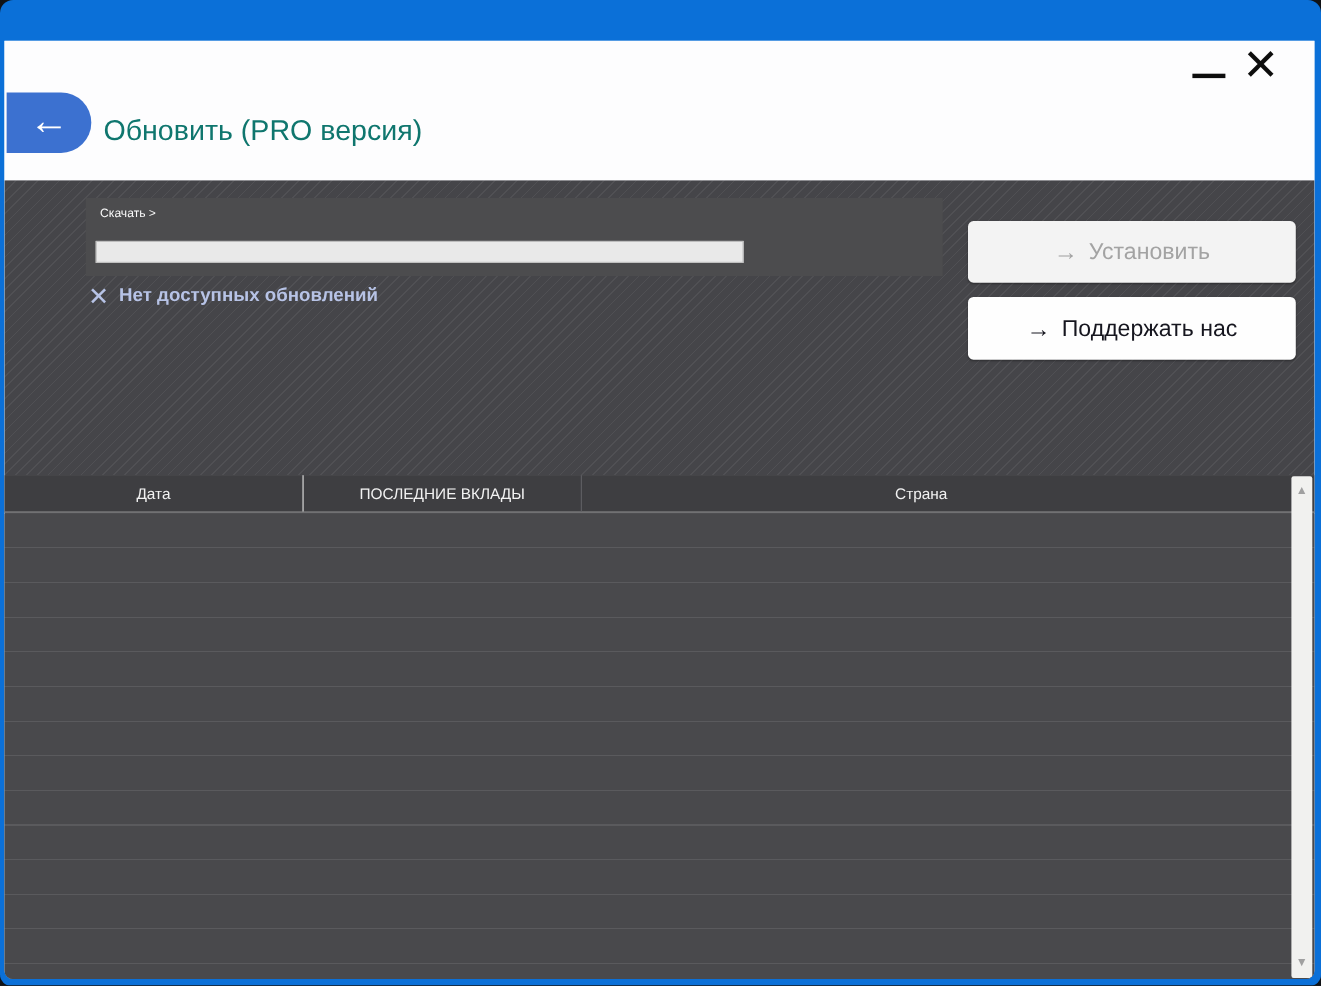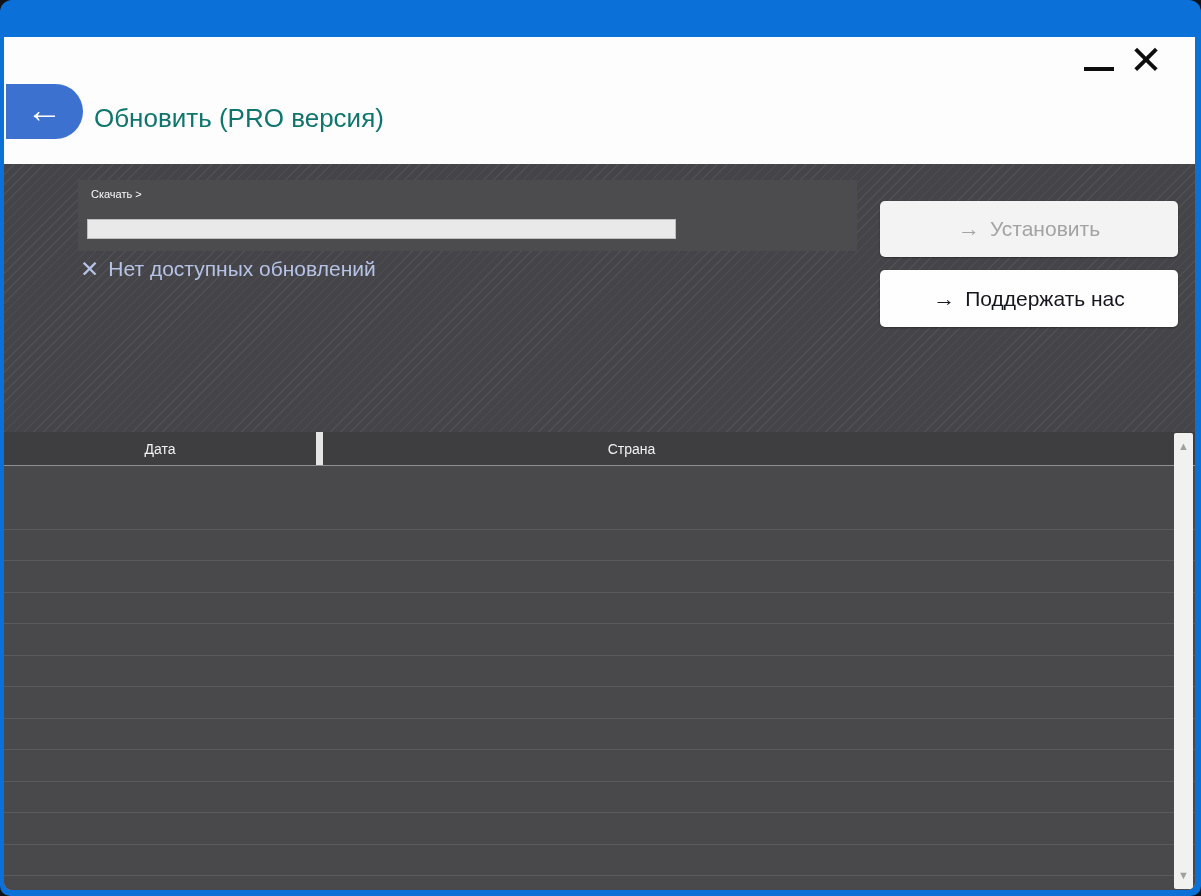--- a/index.html
+++ b/index.html
@@ -53,21 +53,21 @@
   .progress-track {
     position:absolute; left:9px; top:39px; width:589px; height:20px;
     background:#e9e9e9; border:1px solid #bdbdbd;
   }
   .progress-fill { height:100%; width:0%; background:#0b70d8; }
   .status-row {
     position:absolute; left:76px; top:92px;
     display:flex; align-items:center; gap:9px; color:#b7c3e6;
   }
   .status-row .x-icon { font-size:23px; line-height:26px; }
-  .status-row .status-text { font-size:21px; line-height:26px; }
+  .status-row .status-text { font-size:17px; line-height:26px;font-weight:bold; }
 
   .btn {
     position:absolute; left:876px; width:298px;
     display:flex; align-items:center; justify-content:center; gap:10px;
     border-radius:5px; font-size:21px; cursor:pointer;
     box-shadow:0 1px 2px rgba(0,0,0,0.35);
   }
   .btn .btn-arrow { font-size:22px; font-weight:700; }
   .btn-install { top:37px; height:56px; background:#f3f3f3; color:#a3a3a3; }
   .btn-support { top:106px; height:57px; background:#fefefe; color:#16161f; }
@@ -75,21 +75,21 @@
   
   .table-section { position:relative; flex:1; background:#49494c; }
   .table-header {
     position:absolute; top:0; left:0; right:0; height:34px;
     display:flex; background:#3e3e41; border-bottom:1px solid #909092;
   }
   .th {
     display:flex; align-items:center; justify-content:center;
     color:#f2f2f2; font-size:14px; flex:none;
   }
-  .th-date    { width:319px; border-right:7px solid #e5e5e5; }
+  .th-date    { width:272px; border-right:1px solid #e5e5e5; }
   .th-deposit { width:253px; border-right:1px solid #606064; }
   .th-country { width:617px; }
   .th-filler  { flex:1; }
   .table-body {
     position:absolute; top:35px; left:0; right:0; bottom:0;
     background:repeating-linear-gradient(to bottom,
       #49494c 0px, #49494c 30.5px, #5a5a5d 30.5px, #5a5a5d 31.5px);
   }
   .scrollbar {
     position:absolute; top:1px; right:2px; bottom:1px; width:19px;
@@ -135,20 +135,21 @@
       </div>
       <div class="btn btn-support">
         <span class="btn-arrow">→</span>
         <span>Поддержать нас</span>
       </div>
     </div>
 
     <div class="table-section">
       <div class="table-header">
         <div class="th th-date">Дата</div>
+        <div class="th th-deposit">ПОСЛЕДНИЕ ВКЛАДЫ</div>
         <div class="th th-country">Страна</div>
         <div class="th th-filler"></div>
       </div>
       <div class="table-body"></div>
       <div class="scrollbar">
         <span class="scroll-arrow">▲</span>
         <span class="scroll-arrow">▼</span>
       </div>
     </div>
 

